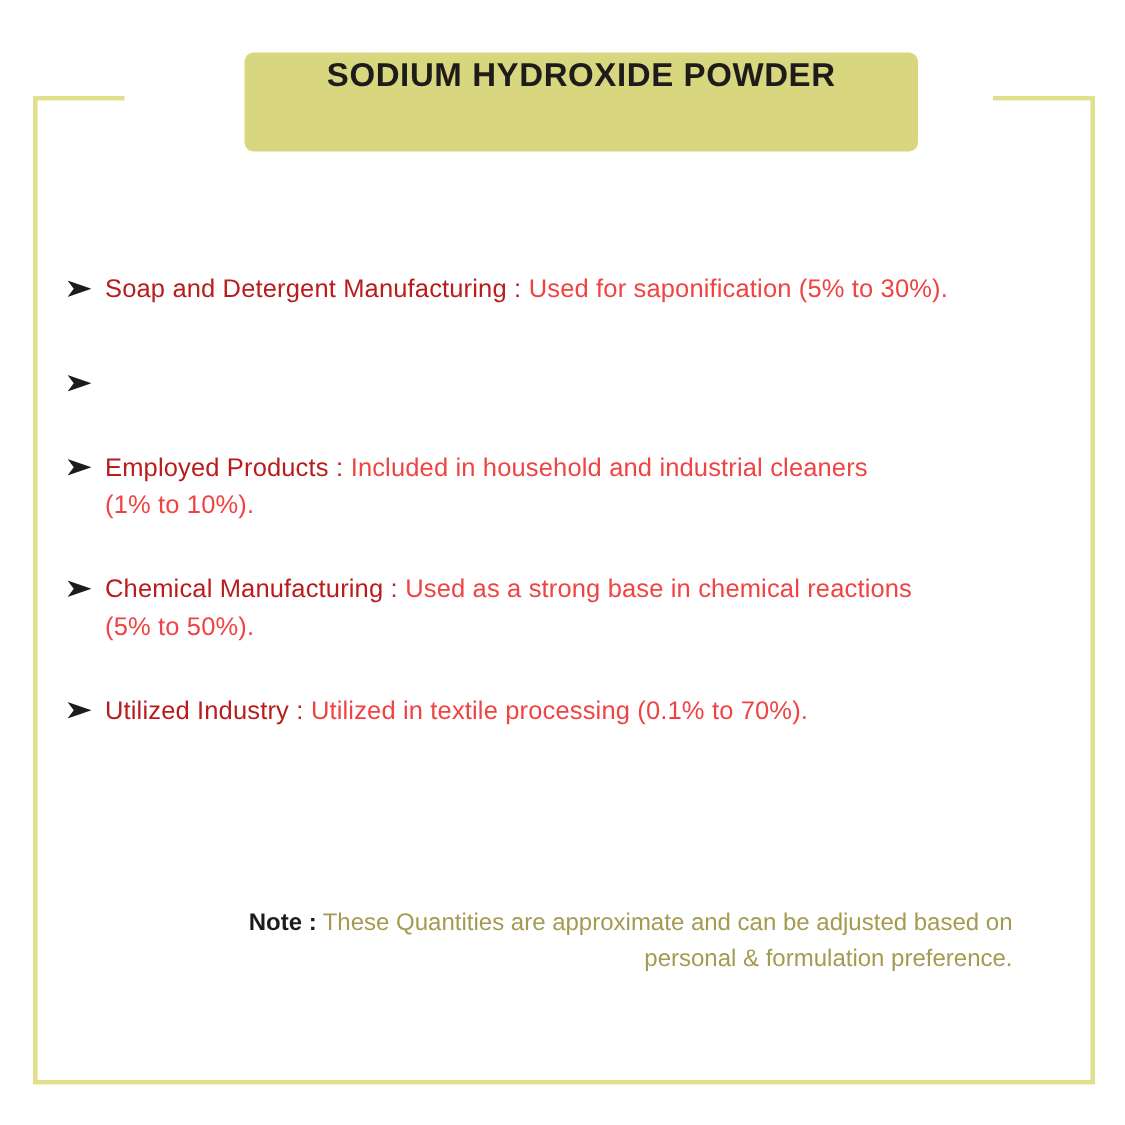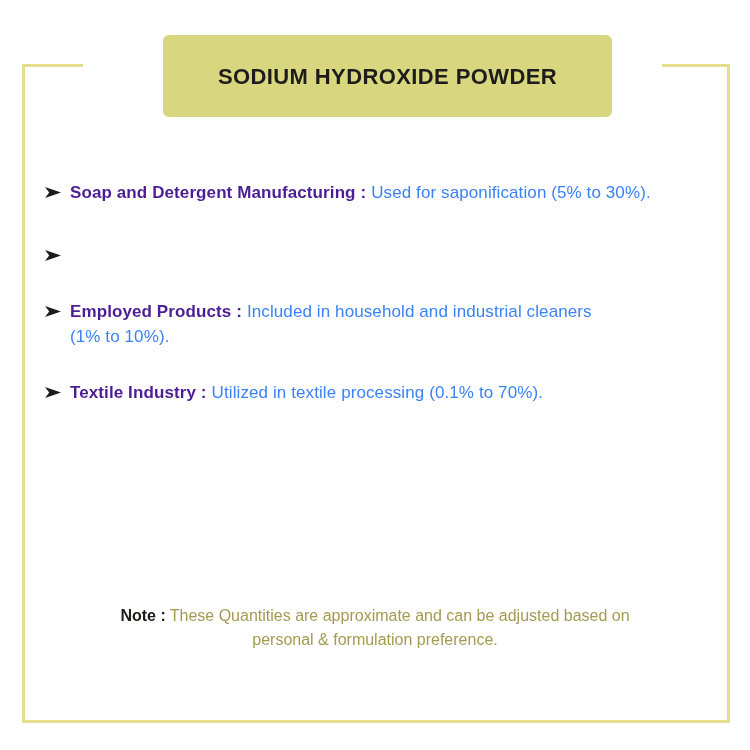--- a/index.html
+++ b/index.html
@@ -17,50 +17,50 @@
     border:3px solid #e1df8d;
   }
   
   .frame-gap {
     position:absolute; left:58px; top:-5px; width:579px; height:8px;
     background:#ffffff;
   }
 
   
   .title-box {
-    position:absolute; left:163px; top:35px; width:449px; height:82px;
+    position:absolute; left:163px; top:35px; width:449px; height:66px;
     background:#d8d67e; border-radius:6px;
-    display:flex; flex-direction:column; justify-content:center;
+    display:flex; flex-direction:row; justify-content:center;
     text-align:center;
   }
   .title-line {
     font-size:22px; line-height:29px; font-weight:700;
     letter-spacing:0.4px; color:#1d1c1a;
   }
 
   
   .items { position:absolute; left:45px; top:180px; width:648px; }
   .item { display:flex; align-items:flex-start; }
   .item:nth-child(2) { margin-top:38px; }
   .item:nth-child(3) { margin-top:37px; }
   .item:nth-child(4) { margin-top:31px; }
   .item:nth-child(5) { margin-top:31px; }
   .arrow {
     flex:0 0 auto; width:16px; height:13px; margin-top:6px; margin-right:9px;
     background:#1d1c1a;
     clip-path:polygon(0 8%, 100% 50%, 0 92%, 26% 50%);
   }
   .item-text { font-size:17px; line-height:25px; letter-spacing:0.1px; }
-  .item-label { font-weight:700; color:#4c1d95; }
-  .item-desc  { color:#3b82f6; white-space:pre-line; margin-left:5px;margin-top:18px; }
+  .item-label { font-weight:400; color:#b91c1c; }
+  .item-desc  { color:#ef4444; white-space:pre-line; margin-left:5px;margin-top:18px; }
 
   
   .note {
     position:absolute; left:75px; right:75px; top:604px;
-    text-align:center; font-size:16px; line-height:24px;
+    text-align:right; font-size:16px; line-height:24px;
   }
   .note-label { font-weight:700; color:#1d1c1a; }
   .note-text  { color:#a49b51; white-space:pre-line; margin-left:4px; }
 </style>
 </head>
 <body>
 
 <div class="canvas">
 
   <div class="frame">
@@ -80,23 +80,28 @@
     <div class="item">
         <span class="arrow"></span>
       </div>
 
     <div class="item">
         <span class="arrow"></span>
         <p class="item-text"><span class="item-label">Employed Products :</span><span class="item-desc">Included in household and industrial cleaners
 (1% to 10%).</span></p>
       </div>
 
+    <div class="item">
+        <span class="arrow"></span>
+        <p class="item-text"><span class="item-label">Chemical Manufacturing :</span><span class="item-desc">Used as a strong base in chemical reactions
+(5% to 50%).</span></p>
+      </div>
 
     <div class="item">
         <span class="arrow"></span>
-        <p class="item-text"><span class="item-label">Textile Industry :</span><span class="item-desc">Utilized in textile processing (0.1% to 70%).</span></p>
+        <p class="item-text"><span class="item-label">Utilized Industry :</span><span class="item-desc">Utilized in textile processing (0.1% to 70%).</span></p>
       </div>
   </div>
 
   <div class="note"><span class="note-label">Note :</span><span class="note-text">These Quantities are approximate and can be adjusted based on
 personal &amp; formulation preference.</span></div>
 
 </div>
 
 </body></html>

